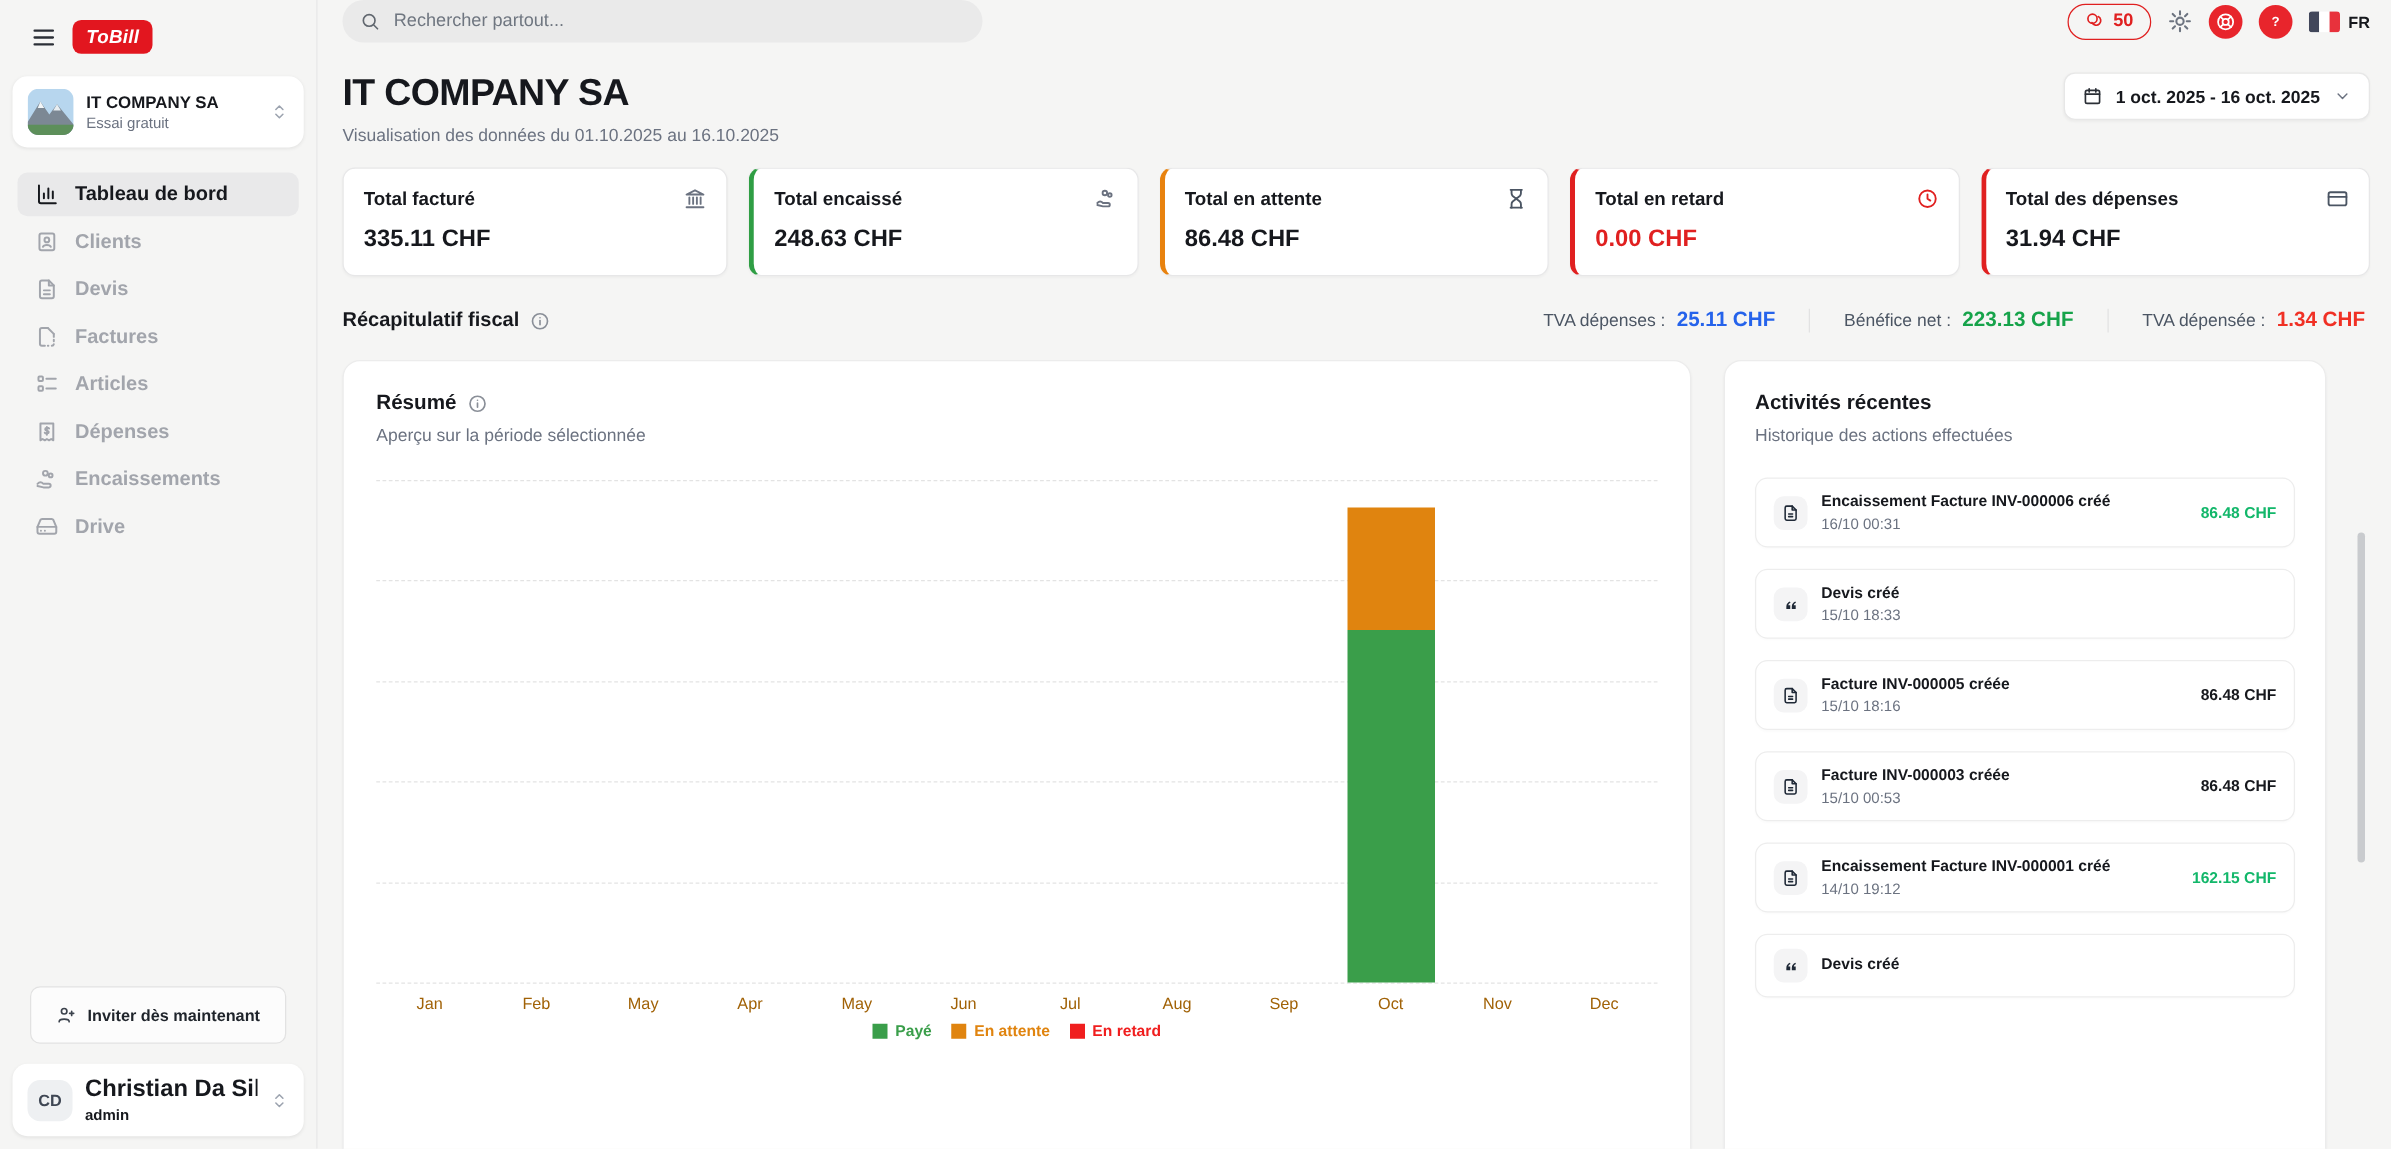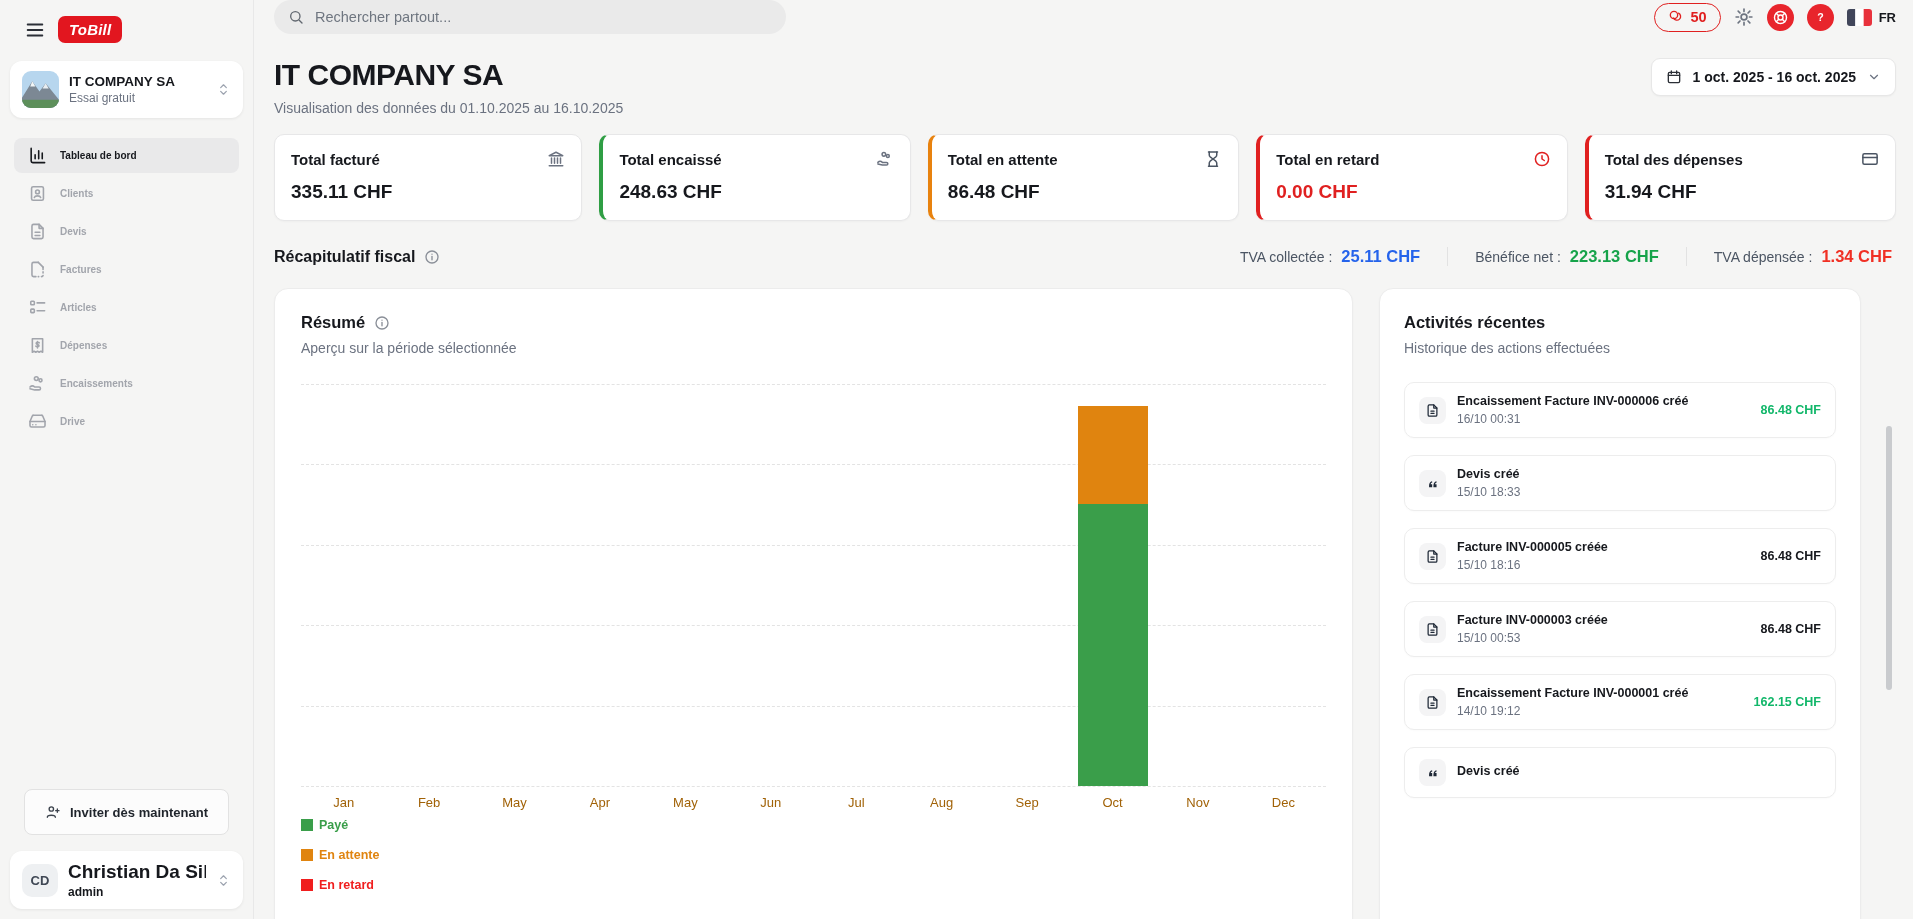--- a/index.html
+++ b/index.html
@@ -23,21 +23,21 @@
   .company-card { margin:10px 10px 16px; background:#fff; border-radius:12px; padding:10px 12px;
     display:flex; align-items:center; gap:10px; box-shadow:0 1px 3px rgba(0,0,0,.07); cursor:pointer; }
   .company-avatar { width:37px; height:37px; border-radius:9px; overflow:hidden; }
   .company-meta { flex:1; min-width:0; }
   .company-name { font-size:13.5px; font-weight:700; white-space:nowrap; }
   .company-plan { font-size:12px; color:#6b7280; margin-top:2px; }
   .sort-ic { width:15px; height:15px; color:#9ca3af; }
 
   .nav { padding:4px 14px; display:flex; flex-direction:column; gap:3px; }
   .nav-item { display:flex; align-items:center; gap:13px; padding:8px 14px; border-radius:8px;
-    font-size:10px; font-weight:600; color:#a2a5ac; cursor:pointer; }
+    font-size:16px; font-weight:600; color:#a2a5ac; cursor:pointer; }
   .nav-item.active { background:#e9e9ea; color:#16181d; }
   .nav-item .ic { width:19px; height:19px; }
 
   .sb-bottom { margin-top:auto; padding:0 10px 10px; }
   .invite-btn { margin:0 14px 16px; display:flex; align-items:center; justify-content:center; gap:9px;
     height:46px; border:1px solid #e2e2e2; border-radius:8px; background:#fcfcfc;
     font-size:13px; font-weight:600; color:#1f242b; cursor:pointer; }
   .invite-btn .ic { width:16px; height:16px; color:#3c434d; }
   .user-card { background:#fff; border-radius:12px; padding:10px 12px; display:flex; align-items:center;
     gap:10px; box-shadow:0 1px 3px rgba(0,0,0,.07); cursor:pointer; }
@@ -104,21 +104,21 @@
   .card-sub { margin-top:8px; font-size:14px; color:#6b7280; }
 
   .plot { position:relative; height:402px; margin-top:28px; }
   .gridline { position:absolute; left:0; right:0; border-top:1px dashed #e3e3e3; }
   .cats { position:absolute; inset:0; display:flex; }
   .cat { flex:1; position:relative; }
   .bar { position:absolute; bottom:0; left:50%; transform:translateX(-50%); width:70px;
     display:flex; flex-direction:column; }
   .months { display:flex; margin-top:9px; }
   .month { flex:1; text-align:center; font-size:13px; color:#a16207; }
-  .legend { display:flex; justify-content:center; gap:16px; margin-top:8px;flex-direction:column; }
+  .legend { display:flex; justify-content:center; gap:16px; margin-top:8px; }
   .lg-item { display:flex; align-items:center; gap:6px; font-size:12.5px; font-weight:600; }
   .lg-swatch { width:12px; height:12px; }
 
   .activities-card { width:482px; padding:24px; overflow:hidden; }
   .act-list { margin-top:26px; display:flex; flex-direction:column; gap:17px; }
   .act-item { border:1px solid #ededed; border-radius:10px; padding:11px 14px; display:flex;
     align-items:center; gap:11px; box-shadow:0 1px 2px rgba(0,0,0,.02); cursor:pointer; background:#fff; }
   .act-chip { width:27px; height:27px; border-radius:8px; background:#f4f4f5; display:grid;
     place-items:center; color:#1f2937; }
   .act-chip .ic { width:15px; height:15px; }
@@ -424,21 +424,21 @@
           <span class="ic info-ic">
               <svg viewBox="0 0 24 24" fill="none" stroke="currentColor" stroke-width="2" stroke-linecap="round" stroke-linejoin="round">
                 <circle cx="12" cy="12" r="9"></circle>
                 <path d="M12 11.2v5"></path>
                 <path d="M12 7.8h.01"></path>
               </svg>
             </span>
         </div>
         <div class="fiscal-items" id="fiscal-items">
             <div class="fiscal-item">
-    <span class="fiscal-label">TVA collectée :</span>
+    <span class="fiscal-label">TVA dépenses :</span>
     <span class="fiscal-value" style="color: rgb(37, 99, 235);">25.11 CHF</span>
   </div>
             <div class="fiscal-item">
     <span class="fiscal-label">Bénéfice net :</span>
     <span class="fiscal-value" style="color: rgb(22, 163, 74);">223.13 CHF</span>
   </div>
             <div class="fiscal-item">
     <span class="fiscal-label">TVA dépensée :</span>
     <span class="fiscal-value" style="color: rgb(240, 48, 36);">1.34 CHF</span>
   </div>

